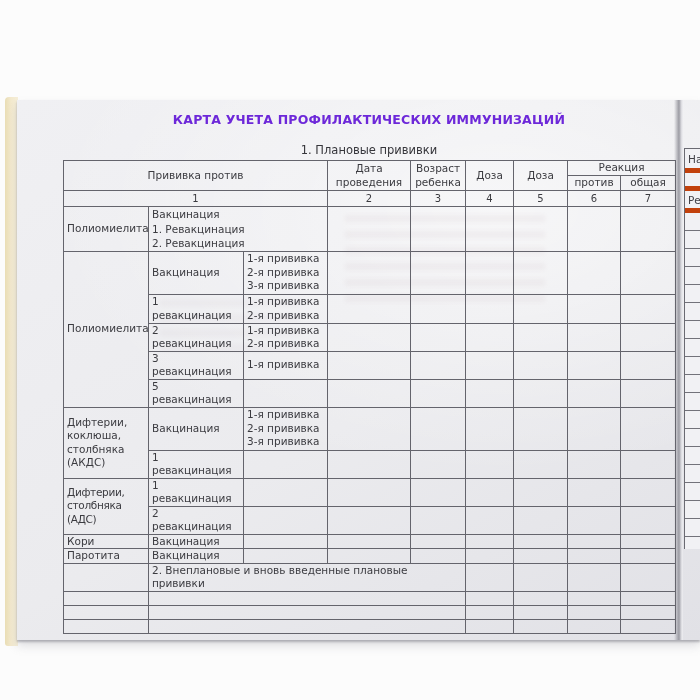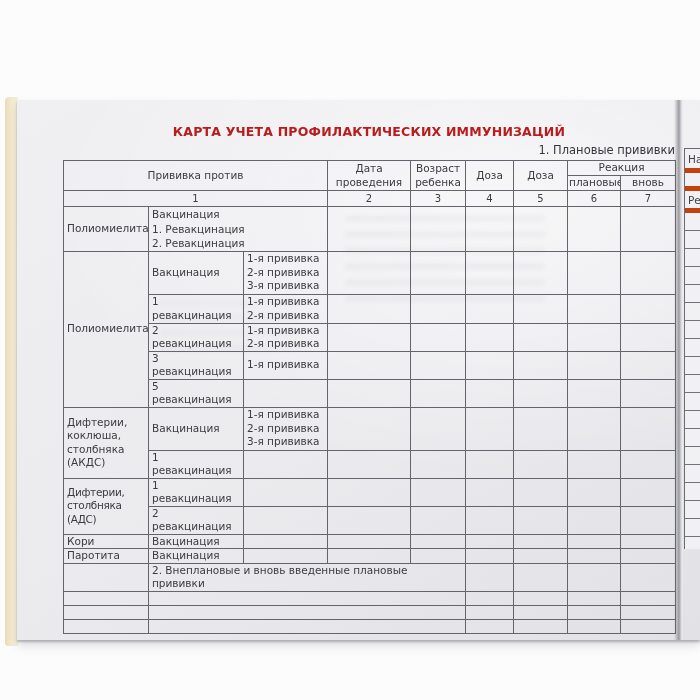--- a/index.html
+++ b/index.html
@@ -23,27 +23,27 @@
       radial-gradient(120% 90% at 70% 20%, rgba(255,255,255,.55) 0%, rgba(255,255,255,0) 55%),
       linear-gradient(150deg,#f0f0f3 0%, #ebebee 55%, #e1e1e6 100%);
     box-shadow:0 2px 2px rgba(120,120,130,.5), 0 6px 9px rgba(160,160,170,.3);
   }
   
   .gutter {
     position:absolute; left:674px; top:100px; width:9px; height:540px;
     background:linear-gradient(90deg, rgba(200,200,206,0) 0%, #9b9ba3 55%, #d9d9de 80%, #f0f0f3 100%);
   }
   .page-title {
-    position:absolute; left:63px; top:124px; width:612px;
+    position:absolute; left:63px; top:112px; width:612px;
     text-align:center; font-weight:bold; font-size:12.5px; letter-spacing:.2px;
-    color:#b91c1c;
+    color:#6d28d9;
   }
   .page-subtitle {
     position:absolute; left:63px; top:143px; width:612px;
-    text-align:right; font-size:11.5px; color:#36363b;
+    text-align:center; font-size:11.5px; color:#36363b;
   }
   table.imm {
     position:absolute; left:63px; top:160px; width:612px;
     border-collapse:collapse; table-layout:fixed;
     font-size:10.5px; line-height:13.5px; color:#3b3b40;padding-left:20px;
   }
   .imm th, .imm td {
     border:1px solid #64646c; font-weight:normal;
     vertical-align:middle; padding:0 3px; overflow:hidden;
   }
@@ -105,22 +105,22 @@
       <th colspan="3" rowspan="2">Прививка против</th>
       <th rowspan="2" class="pre">Дата
 проведения</th>
       <th rowspan="2" class="pre">Возраст
 ребенка</th>
       <th rowspan="2">Доза</th>
       <th rowspan="2">Доза</th>
       <th colspan="2">Реакция</th>
     </tr>
     <tr style="height:15px">
-      <th>плановые</th>
-      <th>вновь</th>
+      <th>против</th>
+      <th>общая</th>
     </tr>
   </thead>
   <tbody>
     <tr class="nums">
       <td colspan="3">1</td>
       <td>2</td>
       <td>3</td>
       <td>4</td>
       <td>5</td>
       <td>6</td>

